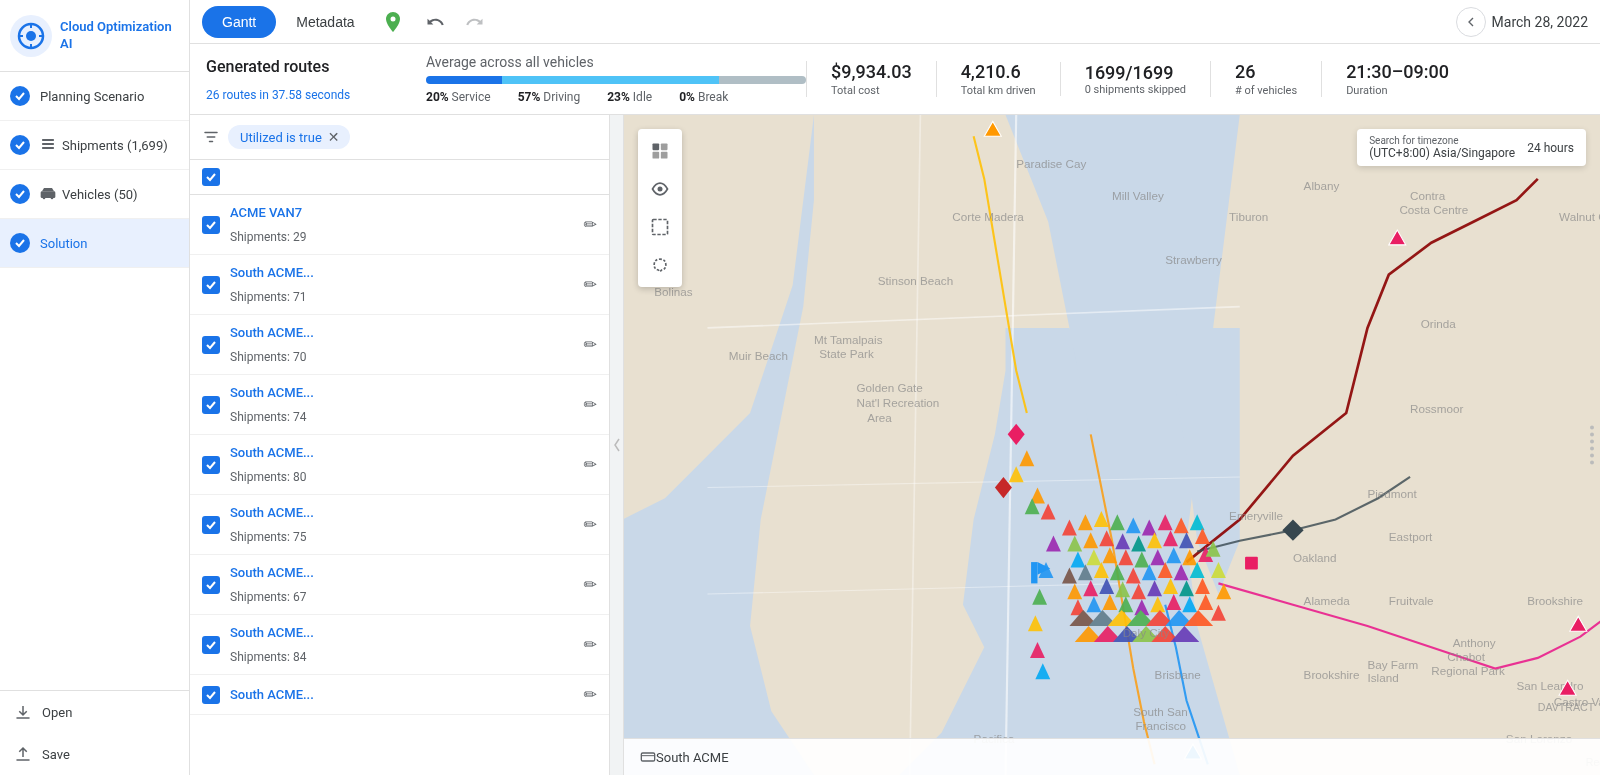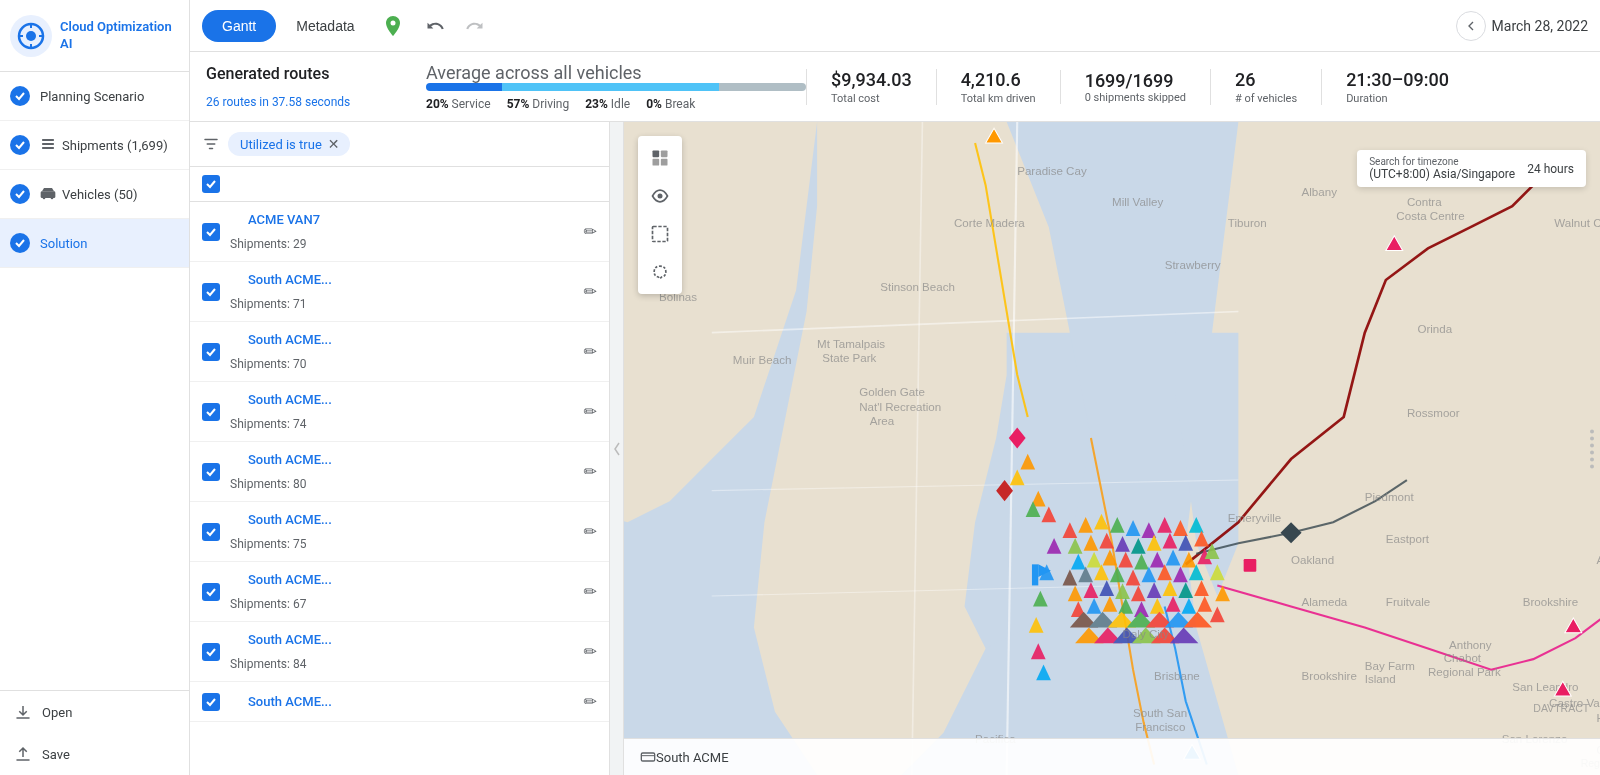--- a/index.html
+++ b/index.html
@@ -78,21 +78,21 @@
       height: 775px;
       overflow: hidden;
     }
 
     
     #toolbar {
       background: #fff;
       display: flex;
       align-items: center;
       padding: 16px 12px;
-      height: 52px;
+      height: 44px;
       border-bottom: 1px solid #e0e0e0;
       gap: 8px;
     }
     .btn-gantt {
       background: #1a73e8;
       color: #fff;
       border: none;
       border-radius: 20px;
       padding: 8px 20px;
       font-size: 14px;
@@ -155,34 +155,34 @@
       min-width: 220px;
     }
     .stats-left .routes-title { font-size: 16px; font-weight: 500; color: #202124; }
     .stats-left .routes-sub { font-size: 12px; color: #5f6368; margin-top: 12px; }
     .stats-left .routes-sub span { color: #1a73e8; }
 
     .avg-section {
       flex: 1;
       max-width: 380px;
     }
-    .avg-label { font-size: 18px; color: #5f6368; margin-bottom: 0; }
+    .avg-label { font-size: 14px; color: #5f6368; margin-bottom: 6px; }
     .progress-bar-container {
       display: flex;
       height: 8px;
       border-radius: 4px;
       overflow: hidden;
       width: 100%;
       margin-bottom: 6px;
     }
     .pb-service { background: #1a73e8; }
     .pb-driving { background: #4fc3f7; }
     .pb-idle { background: #b0bec5; }
     .pb-break { background: #e0e0e0; }
-    .progress-labels { display: flex; gap: 16px; font-size: 12px; color: #5f6368; }
+    .progress-labels { display: flex; gap: 27px; font-size: 12px; color: #5f6368; }
     .progress-labels span b { color: #202124; }
 
     .stat-item {
       padding: 0 24px;
       border-left: 1px solid #e0e0e0;
     }
     .stat-value { font-size: 18px; font-weight: 500; color: #202124; }
     .stat-label { font-size: 11px; color: #5f6368; margin-top: 2px; }
     .stat-sub { font-size: 11px; color: #5f6368; }
 
@@ -266,21 +266,21 @@
     }
     .vehicle-row .v-checkbox {
       width: 18px; height: 18px;
       background: #1a73e8;
       border-radius: 3px;
       display: flex; align-items: center; justify-content: center;
       margin-right: 10px;
       flex-shrink: 0;
     }
     .vehicle-row .v-info { flex: 1; }
-    .vehicle-row .v-name { font-size: 13px; color: #1a73e8; font-weight: 500; margin-left: 18px; }
+    .vehicle-row .v-name { font-size: 13px; color: #1a73e8; font-weight: 500; }
     .vehicle-row .v-shipments { font-size: 12px; color: #5f6368; margin-top: 10px; }
     .vehicle-row .edit-icon { color: #5f6368; cursor: pointer; }
 
     
     #collapse-handle {
       width: 14px;
       background: #f1f3f4;
       display: flex;
       align-items: center;
       justify-content: center;
@@ -334,21 +334,20 @@
       background: #fff;
       border-radius: 4px;
       box-shadow: 0 2px 6px rgba(0,0,0,0.15);
       padding: 6px 12px;
       display: flex;
       align-items: center;
       gap: 12px;
       font-size: 12px;
       color: #3c4043;
       z-index: 10;
-      margin-top: 14px;
     }
     .tz-label { font-size: 10px; color: #5f6368; display: block; }
 
     
     #map-svg {
       width: 100%;
       height: 100%;
       position: absolute;
       top: 0; left: 0;
     }

